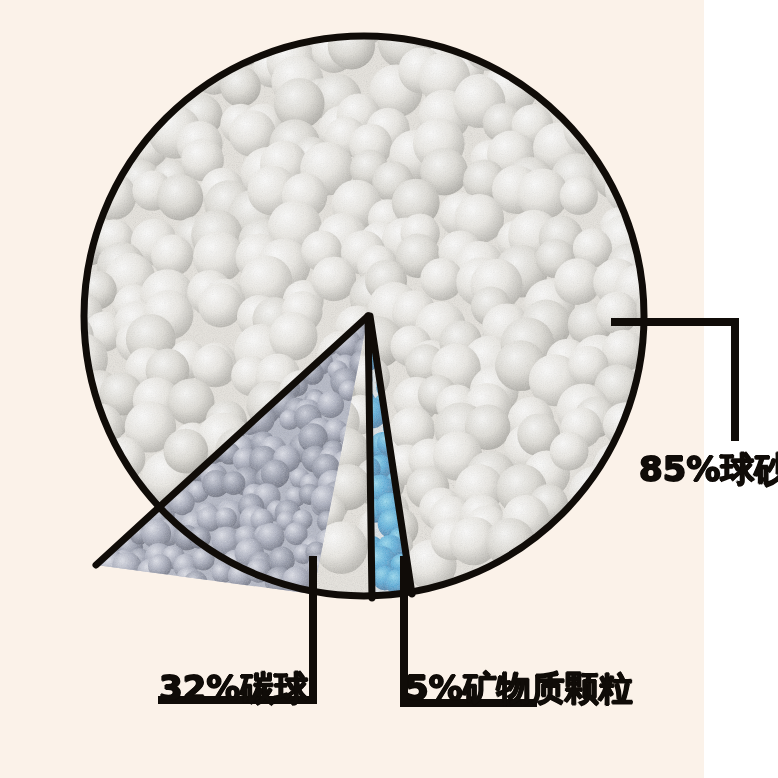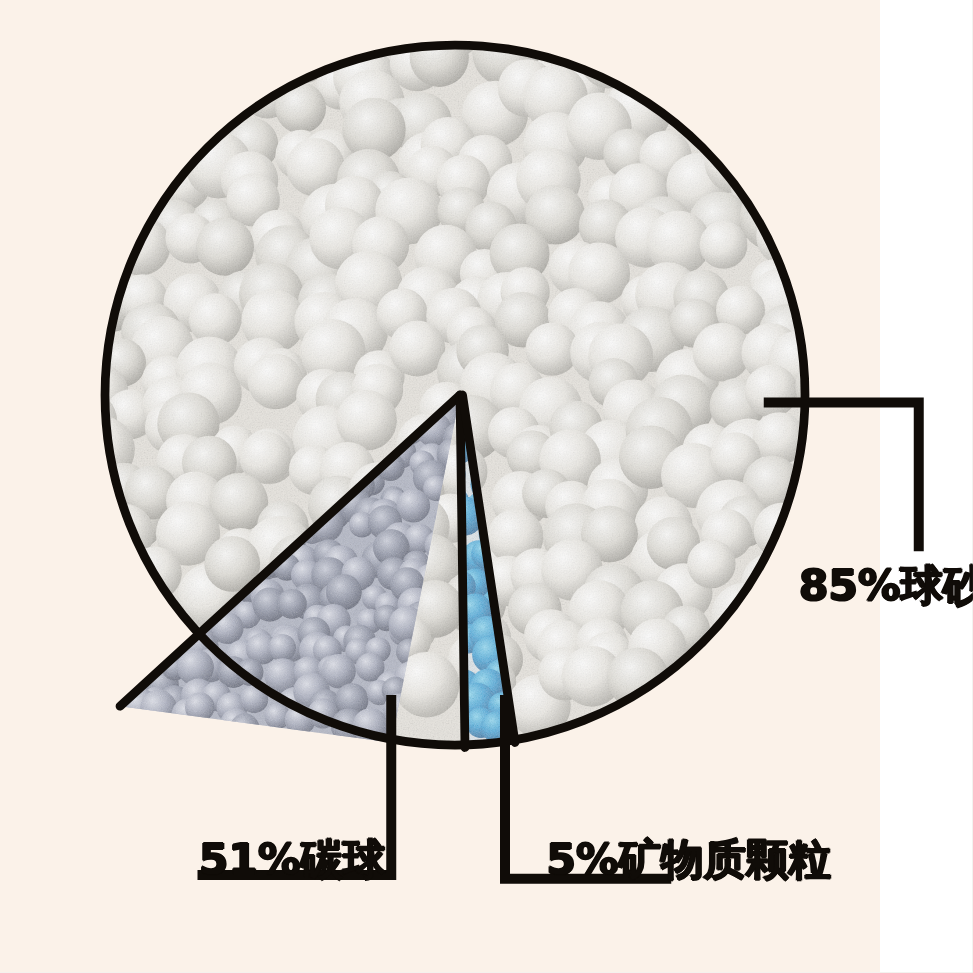--- a/index.html
+++ b/index.html
@@ -37,21 +37,21 @@
     letter-spacing: 0px;
     line-height: 1;
     text-shadow:
       0.9px 0 0 #100c08,
       -0.9px 0 0 #100c08,
       0 0.9px 0 #100c08,
       0 -0.9px 0 #100c08;
   }
   #label-sand  { left: 639px; top: 452px; }
   #label-carbon{ left: 159px; top: 671px; }
-  #label-mineral{ left: 405px; top: 671px; margin-left: 32px; }
+  #label-mineral{ left: 405px; top: 671px; }
 </style>
 </head>
 <body>
 
 <div id="stage">
 
   <svg id="art" viewBox="0 0 778 778">
     <defs>
 
       <filter id="bumpyWhite" x="-10%" y="-10%" width="120%" height="120%">
@@ -1009,16 +1009,16 @@
 
     <path d="M615,322 L735,322 L735,437" fill="none" stroke="#100c08" stroke-width="8" stroke-linecap="square" stroke-linejoin="miter"></path>
 
     <path d="M313,560 L313,700 L162,700" fill="none" stroke="#100c08" stroke-width="8" stroke-linecap="square" stroke-linejoin="miter"></path>
 
     <path d="M404,560 L404,703 L533,703" fill="none" stroke="#100c08" stroke-width="8" stroke-linecap="square" stroke-linejoin="miter"></path>
   </svg>
 
   <div class="lbl" id="label-sand">85%球砂</div>
 
-  <div class="lbl" id="label-carbon">51%碳球</div>
+  <div class="lbl" id="label-carbon">32%碳球</div>
 
   <div class="lbl" id="label-mineral">5%矿物质颗粒</div>
 </div>
 
 </body></html>

